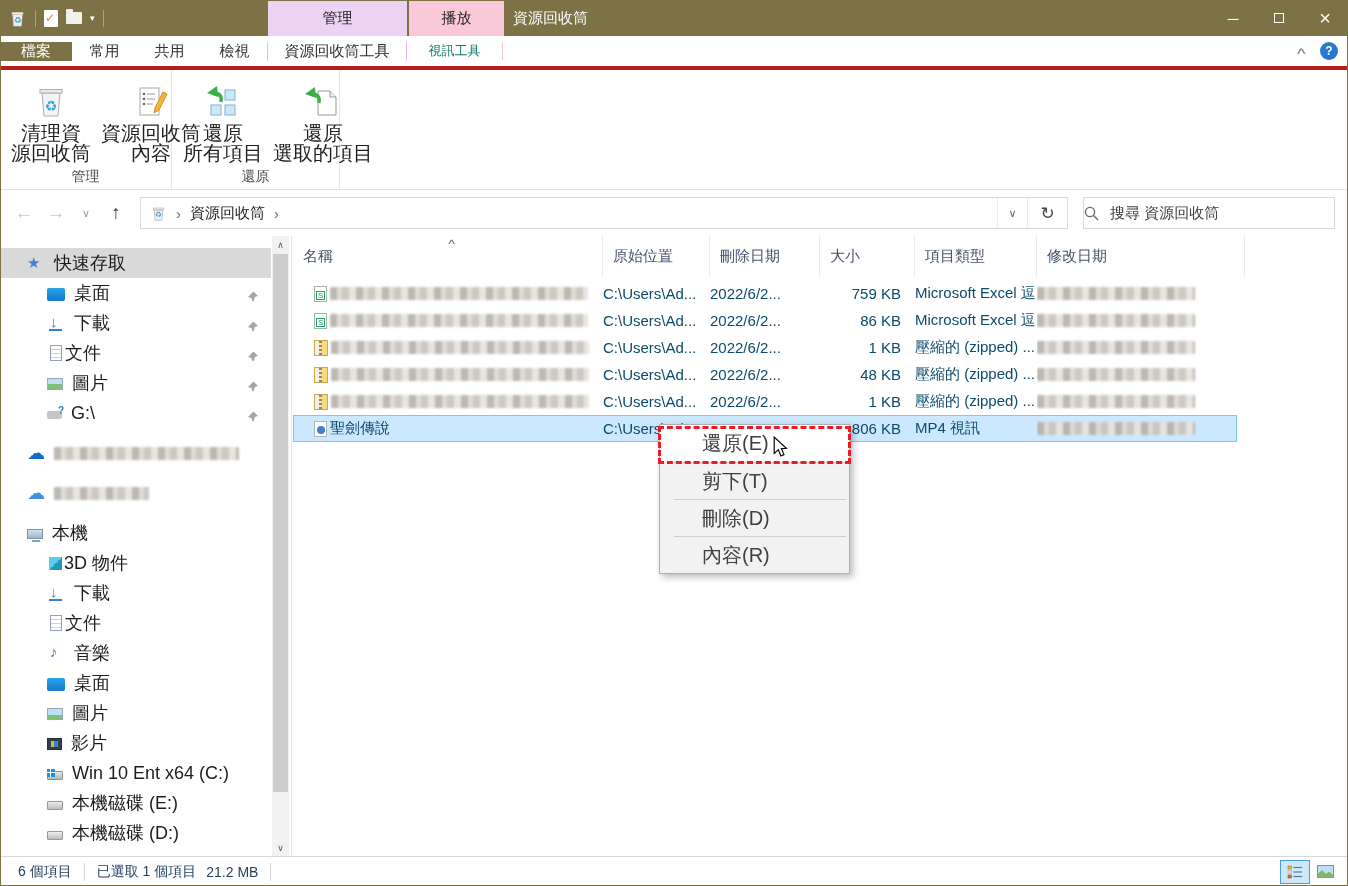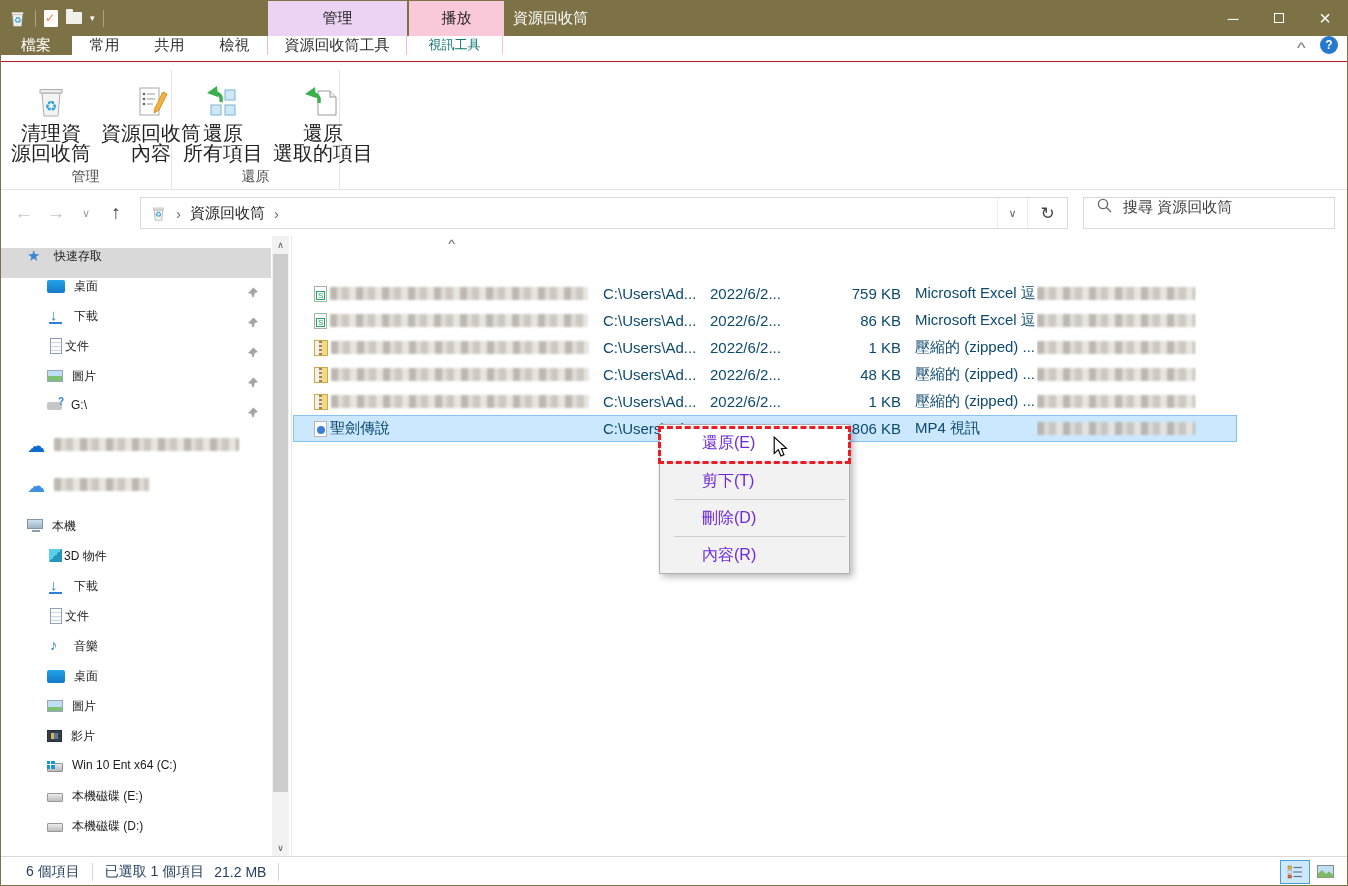--- a/index.html
+++ b/index.html
@@ -19,21 +19,21 @@
 .ctx-tab{position:absolute;top:0;height:36px;display:flex;align-items:center;justify-content:center;font-size:15px;color:#262626}
 .ctx-manage{left:268px;width:139px;background:#edd3f3}
 .ctx-play{left:409px;width:95px;background:#f9c8d9}
 .win-title{position:absolute;left:513px;top:0;line-height:36px;color:#fff;font-size:15px}
 .win-controls{position:absolute;right:0;top:0;height:36px;display:flex}
 .wc{width:46px;height:36px;display:flex;align-items:center;justify-content:center;color:#fff;font-size:15px}
 .wc-max i{display:block;width:10px;height:10px;border:1px solid #fff}
 .wc-close{font-size:20px}
 
 
-.tabrow{position:absolute;top:36px;left:0;right:0;height:26px;background:#fff;border-bottom:1px solid #b91c1c;display:flex;align-items:flex-start}
+.tabrow{position:absolute;top:36px;left:0;right:0;height:34px;background:#fff;border-bottom:4px solid #b91c1c;display:flex;align-items:center}
 .tab-file{width:72px;background:#7d7245;color:#fff;display:flex;align-items:center;justify-content:center;font-size:15px}
 .tab{width:65px;display:flex;align-items:center;justify-content:center;font-size:15px;color:#333}
 .tab-tool1{width:140px;border-left:1px solid #e9b9e9;border-right:1px solid #e9b9e9;display:flex;align-items:center;justify-content:center;font-size:15px;color:#2b2b2b;background:#fff}
 .tab-tool2{width:96px;border-right:1px solid #f5c6da;display:flex;align-items:center;justify-content:center;font-size:13px;color:#0f766e}
 .tab-right{margin-left:auto;display:flex;align-items:center;gap:14px;padding-right:10px}
 .collapse{color:#8a8a8a;font-size:12px;transform:scaleX(1.5) scaleY(.8)}
 .help{width:18px;height:18px;border-radius:50%;background:#2779cf;color:#fff;font-size:12px;font-weight:bold;display:flex;align-items:center;justify-content:center}
 
 
 .ribbon{position:absolute;top:70px;left:0;right:0;height:120px;background:#fff;border-bottom:1px solid #e2e2e2;display:flex}
@@ -49,28 +49,28 @@
 .nb-back{left:10px;width:28px;color:#c6c6c6}
 .nb-fwd{left:42px;width:28px;color:#c6c6c6}
 .nb-dd{left:76px;width:20px;color:#9a9a9a;font-size:11px}
 .nb-up{left:100px;width:32px;color:#3f3f3f}
 .addrbox{position:absolute;left:140px;top:7px;width:928px;height:32px;border:1px solid #d9d9d9;display:flex;align-items:center}
 .crumb{display:flex;align-items:center;gap:9px;padding-left:9px;font-size:15px;color:#1c1c1c}
 .crumb .csep{color:#6a6a6a}
 .addr-btns{margin-left:auto;display:flex;height:100%}
 .addr-dd{width:30px;border-left:1px solid #ececec;display:flex;align-items:center;justify-content:center;color:#5f5f5f;font-size:11px}
 .addr-rf{width:40px;border-left:1px solid #ececec;display:flex;align-items:center;justify-content:center;font-size:17px;color:#444}
-.searchbox{position:absolute;left:1083px;top:7px;width:252px;height:32px;border:1px solid #d9d9d9;display:flex;align-items:flex-start;gap:11px;padding-left:13px}
+.searchbox{position:absolute;left:1083px;top:7px;width:252px;height:32px;border:1px solid #d9d9d9;display:flex;align-items:center;gap:11px;}
 .searchbox .ph{font-size:15px;color:#3d3d3d}
 
 
 .main{position:absolute;top:236px;left:0;right:0;bottom:30px;background:#fff}
 .sidebar{position:absolute;left:0;top:0;width:292px;height:100%;border-right:1px solid #e6e6e6;overflow:hidden}
 .navlist{position:absolute;left:0;top:12px;width:271px}
-.nav-item{height:30px;display:flex;padding-left:27px;font-size:12px;color:#1c1c1c;position:relative}
+.nav-item{height:30px;display:flex;align-items:center;padding-left:27px;font-size:18px;color:#1c1c1c;position:relative}
 .nav-item.lvl2{padding-left:47px}
 .nav-item.selected{background:#d9d9d9}
 .nav-item.gap{margin-top:10px}
 .ni{width:18px;height:16px;margin-right:9px;position:relative;flex:none}
 .pin{position:absolute;right:13px;top:9px;opacity:.8}
 .nav-label{white-space:nowrap}
 
 
 .sb{position:absolute;left:272px;top:0;bottom:0;width:17px;background:#f2f2f2}
 .sb .ar{position:absolute;left:0;width:17px;height:17px;display:flex;align-items:center;justify-content:center;color:#555;font-size:9px}
@@ -122,30 +122,30 @@
 .ic-music::before{content:"♪";position:absolute;left:3px;top:-2px;font-size:15px;color:#2f7fd6}
 .ic-video{width:15px;height:12px;margin-top:2px;background:#31404e;border:1px solid #22303c}
 .ic-video::after{content:"";position:absolute;left:3px;top:2px;right:3px;bottom:2px;background:repeating-linear-gradient(90deg,#e8b13c 0 3px,#3a82c4 3px 6px,#cc5840 6px 9px)}
 .ic-windrive{width:16px;height:9px;margin-top:5px;background:linear-gradient(#e8e8e8,#b8b8b8);border:1px solid #909090;border-radius:1px}
 .ic-windrive::before{content:"";position:absolute;left:-1px;top:-3px;width:8px;height:8px;background:#1296e0}
 .ic-windrive::after{content:"";position:absolute;left:-1px;top:-3px;width:8px;height:8px;background:linear-gradient(90deg,transparent 3px,#fff 3px 4px,transparent 4px),linear-gradient(transparent 3px,#fff 3px 4px,transparent 4px)}
 .ic-drive{width:16px;height:9px;margin-top:5px;background:linear-gradient(#ededed,#bdbdbd);border:1px solid #989898;border-radius:1px}
 
 
 .ctxmenu{position:absolute;left:366px;top:188px;width:191px;background:#f2f2f2;border:1px solid #b0b0b0;box-shadow:3px 3px 7px rgba(0,0,0,.28);z-index:10}
-.ctx-item{height:36px;display:flex;align-items:center;padding-left:42px;font-size:16px;color:#6d28d9;position:relative}
+.ctx-item{height:36px;display:flex;align-items:center;padding-left:42px;font-size:20px;color:#404040;position:relative}
 .ctx-item.hot{background:#fff;height:37px}
 .ctx-sep{height:1px;background:#cfcfcf;margin:0 3px 0 14px}
 .annotation{position:absolute;left:-2px;right:-2px;top:1px;height:38px;border:3px dashed #ea1c25;z-index:12;pointer-events:none}
 .cursor{position:absolute;left:112px;top:11px;z-index:13}
 
 
 .statusbar{position:absolute;left:0;right:0;bottom:0;height:30px;background:#fff;border-top:1px solid #d9d9d9;display:flex;align-items:center;font-size:14px;color:#26425e}
 .statusbar .sdiv{width:1px;height:18px;background:#d6d6d6;margin:0 12px}
-.statusbar .s1{margin-left:26px}
+.statusbar .s1{margin-left:18px}
 .sb-right{margin-left:auto;display:flex;align-items:center;margin-right:8px}
 .viewbtn{width:30px;height:24px;display:flex;align-items:center;justify-content:center}
 .viewbtn.sel{background:#cde8fa;box-shadow:inset 0 0 0 1px #4a9ede}
 </style>
 </head>
 <body>
 
 <div class="winborder"></div>
 
 <div class="titlebar">
@@ -404,20 +404,28 @@
       </div>
     <div class="sb">
       <div class="ar up">∧</div>
       <div class="thumb"></div>
       <div class="ar dn">∨</div>
     </div>
   </div>
 
   <div class="filearea">
     <div class="sort">∧</div>
+    <div class="cols">
+      <div class="col c0">名稱</div>
+      <div class="col c1">原始位置</div>
+      <div class="col c2">刪除日期</div>
+      <div class="col c3">大小</div>
+      <div class="col c4">項目類型</div>
+      <div class="col c5">修改日期</div>
+    </div>
     <div class="rowwrap">
         <div class="row">
         <div class="cell cl-name">
           <span class="fic ic-excel"></span>
           <span class="blur w-name"></span>
 
         </div>
         <div class="cell cl-orig">C:\Users\Ad...</div>
         <div class="cell cl-del">2022/6/2...</div>
         <div class="cell cl-size">759 KB</div>

